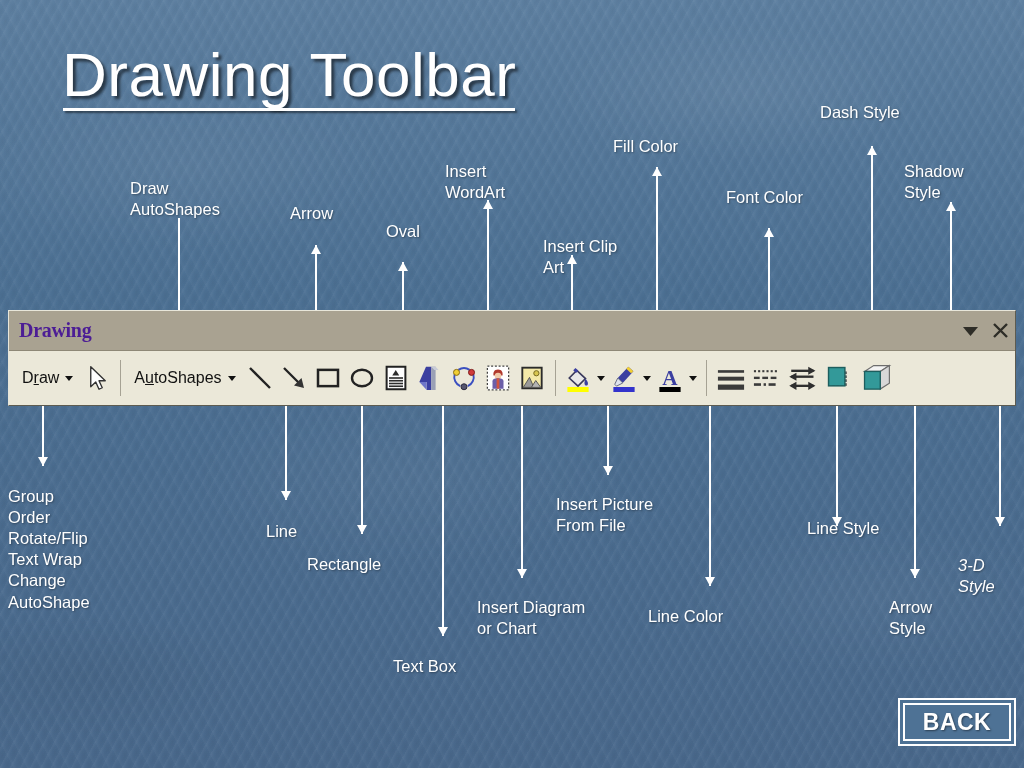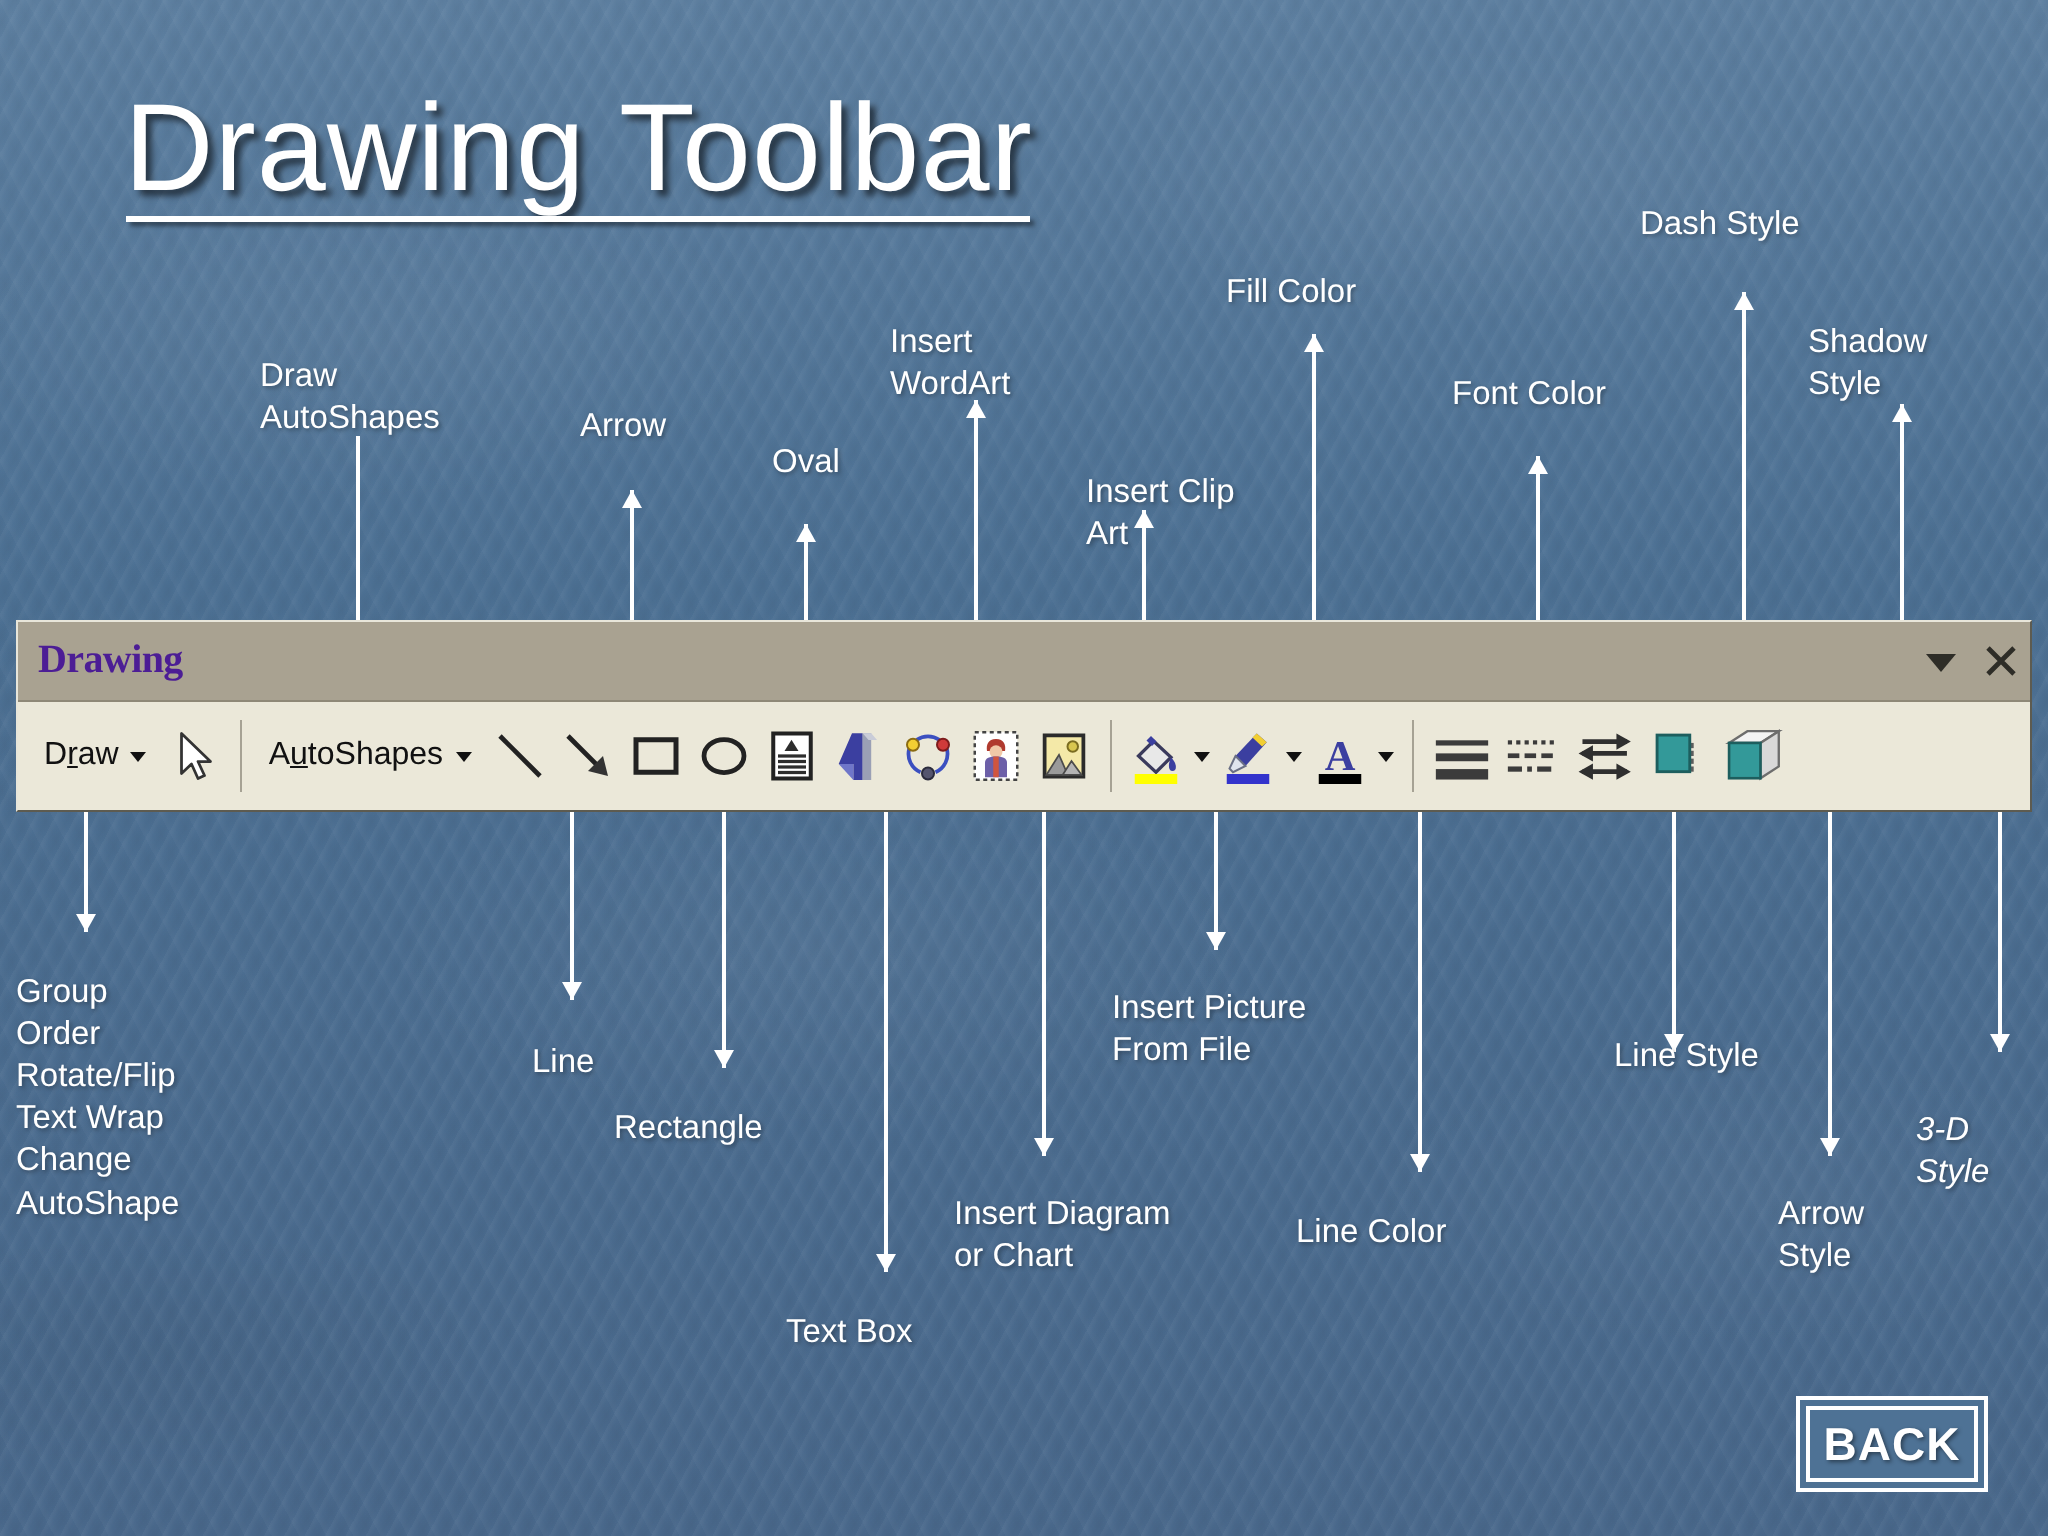--- a/index.html
+++ b/index.html
@@ -86,21 +86,21 @@
   .dd-caret{
     width:14px;height:40px;display:flex;align-items:center;justify-content:center;flex:none;
   }
   .dd-caret i{display:block;border-left:4px solid transparent;border-right:4px solid transparent;
     border-top:5px solid #111;}
   .ico{width:30px;height:30px;display:block;}
   .ico-wide{width:34px;height:32px;display:block;}
 
   
   #back{
-    position:absolute;left:898px;top:698px;width:96px;height:48px;
+    position:absolute;left:898px;top:698px;width:118px;height:48px;
     border:2px solid #ffffff;box-sizing:border-box;
     background:#4d7194;padding:3px;
   }
   #back-inner{
     width:100%;height:100%;border:2px solid #ffffff;box-sizing:border-box;
     display:flex;align-items:center;justify-content:center;
     background:#4e7295;
   }
   #back-label{color:#ffffff;font-size:23px;font-weight:bold;letter-spacing:.5px;
     text-shadow:1px 1px 2px rgba(0,0,0,.45);}

